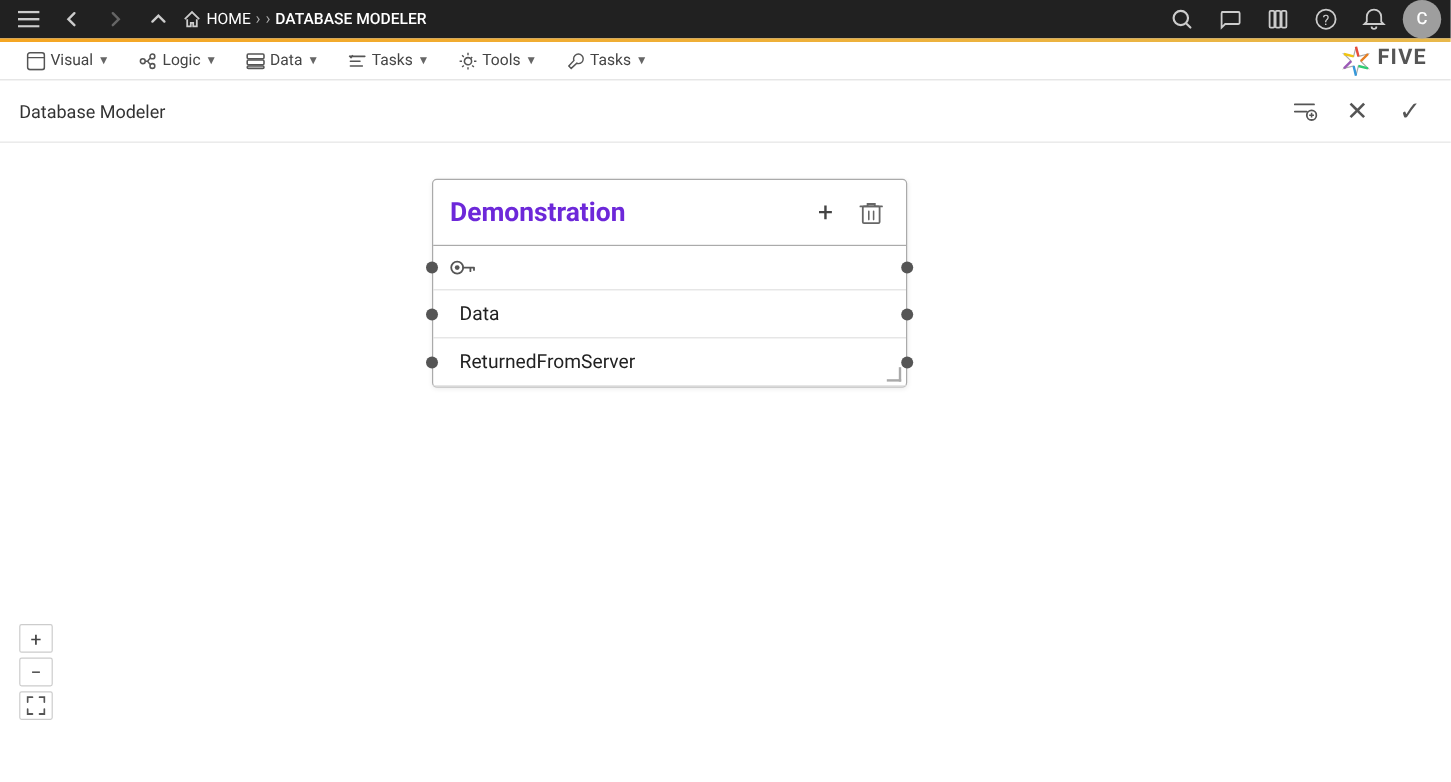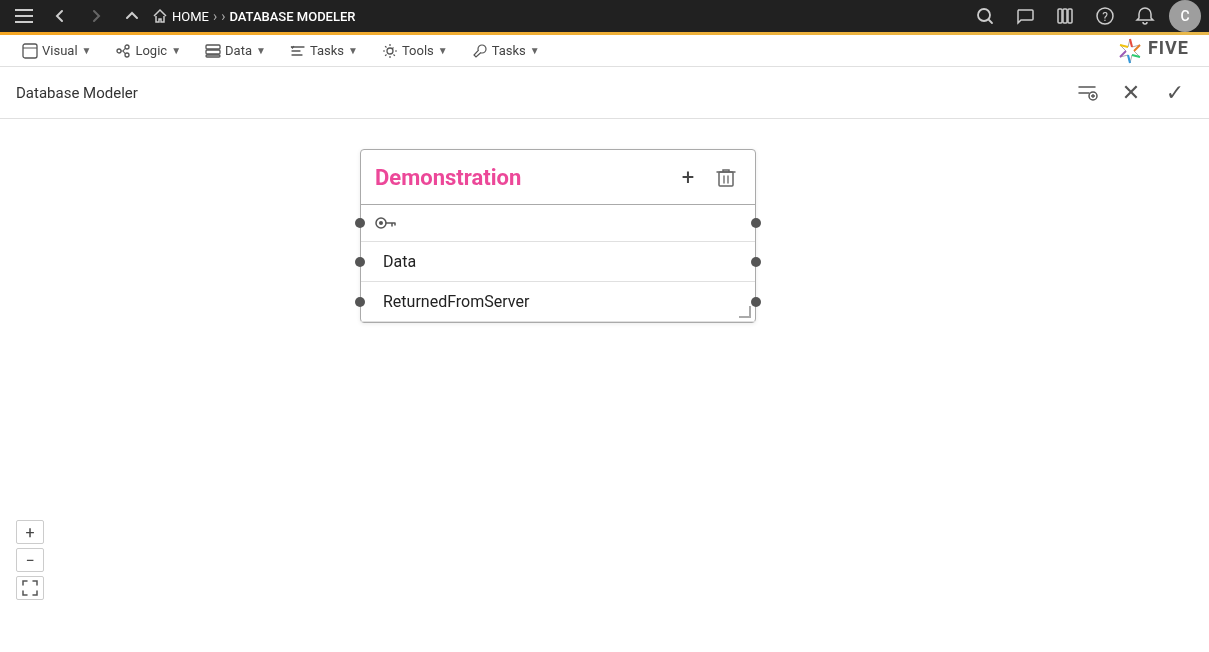--- a/index.html
+++ b/index.html
@@ -137,21 +137,21 @@
     .db-table-header {
       display: flex;
       align-items: center;
       padding: 12px 14px;
       border-bottom: 1.5px solid #aaa;
       gap: 8px;
     }
     .db-table-name {
       font-size: 22px;
       font-weight: 700;
-      color: #ec4899;
+      color: #6d28d9;
       flex: 1;
     }
     .db-table-add-btn {
       width: 30px; height: 30px;
       display: flex; align-items: center; justify-content: center;
       cursor: pointer; color: #444;
       font-size: 22px;
     }
     .db-table-delete-btn {
       width: 30px; height: 30px;

